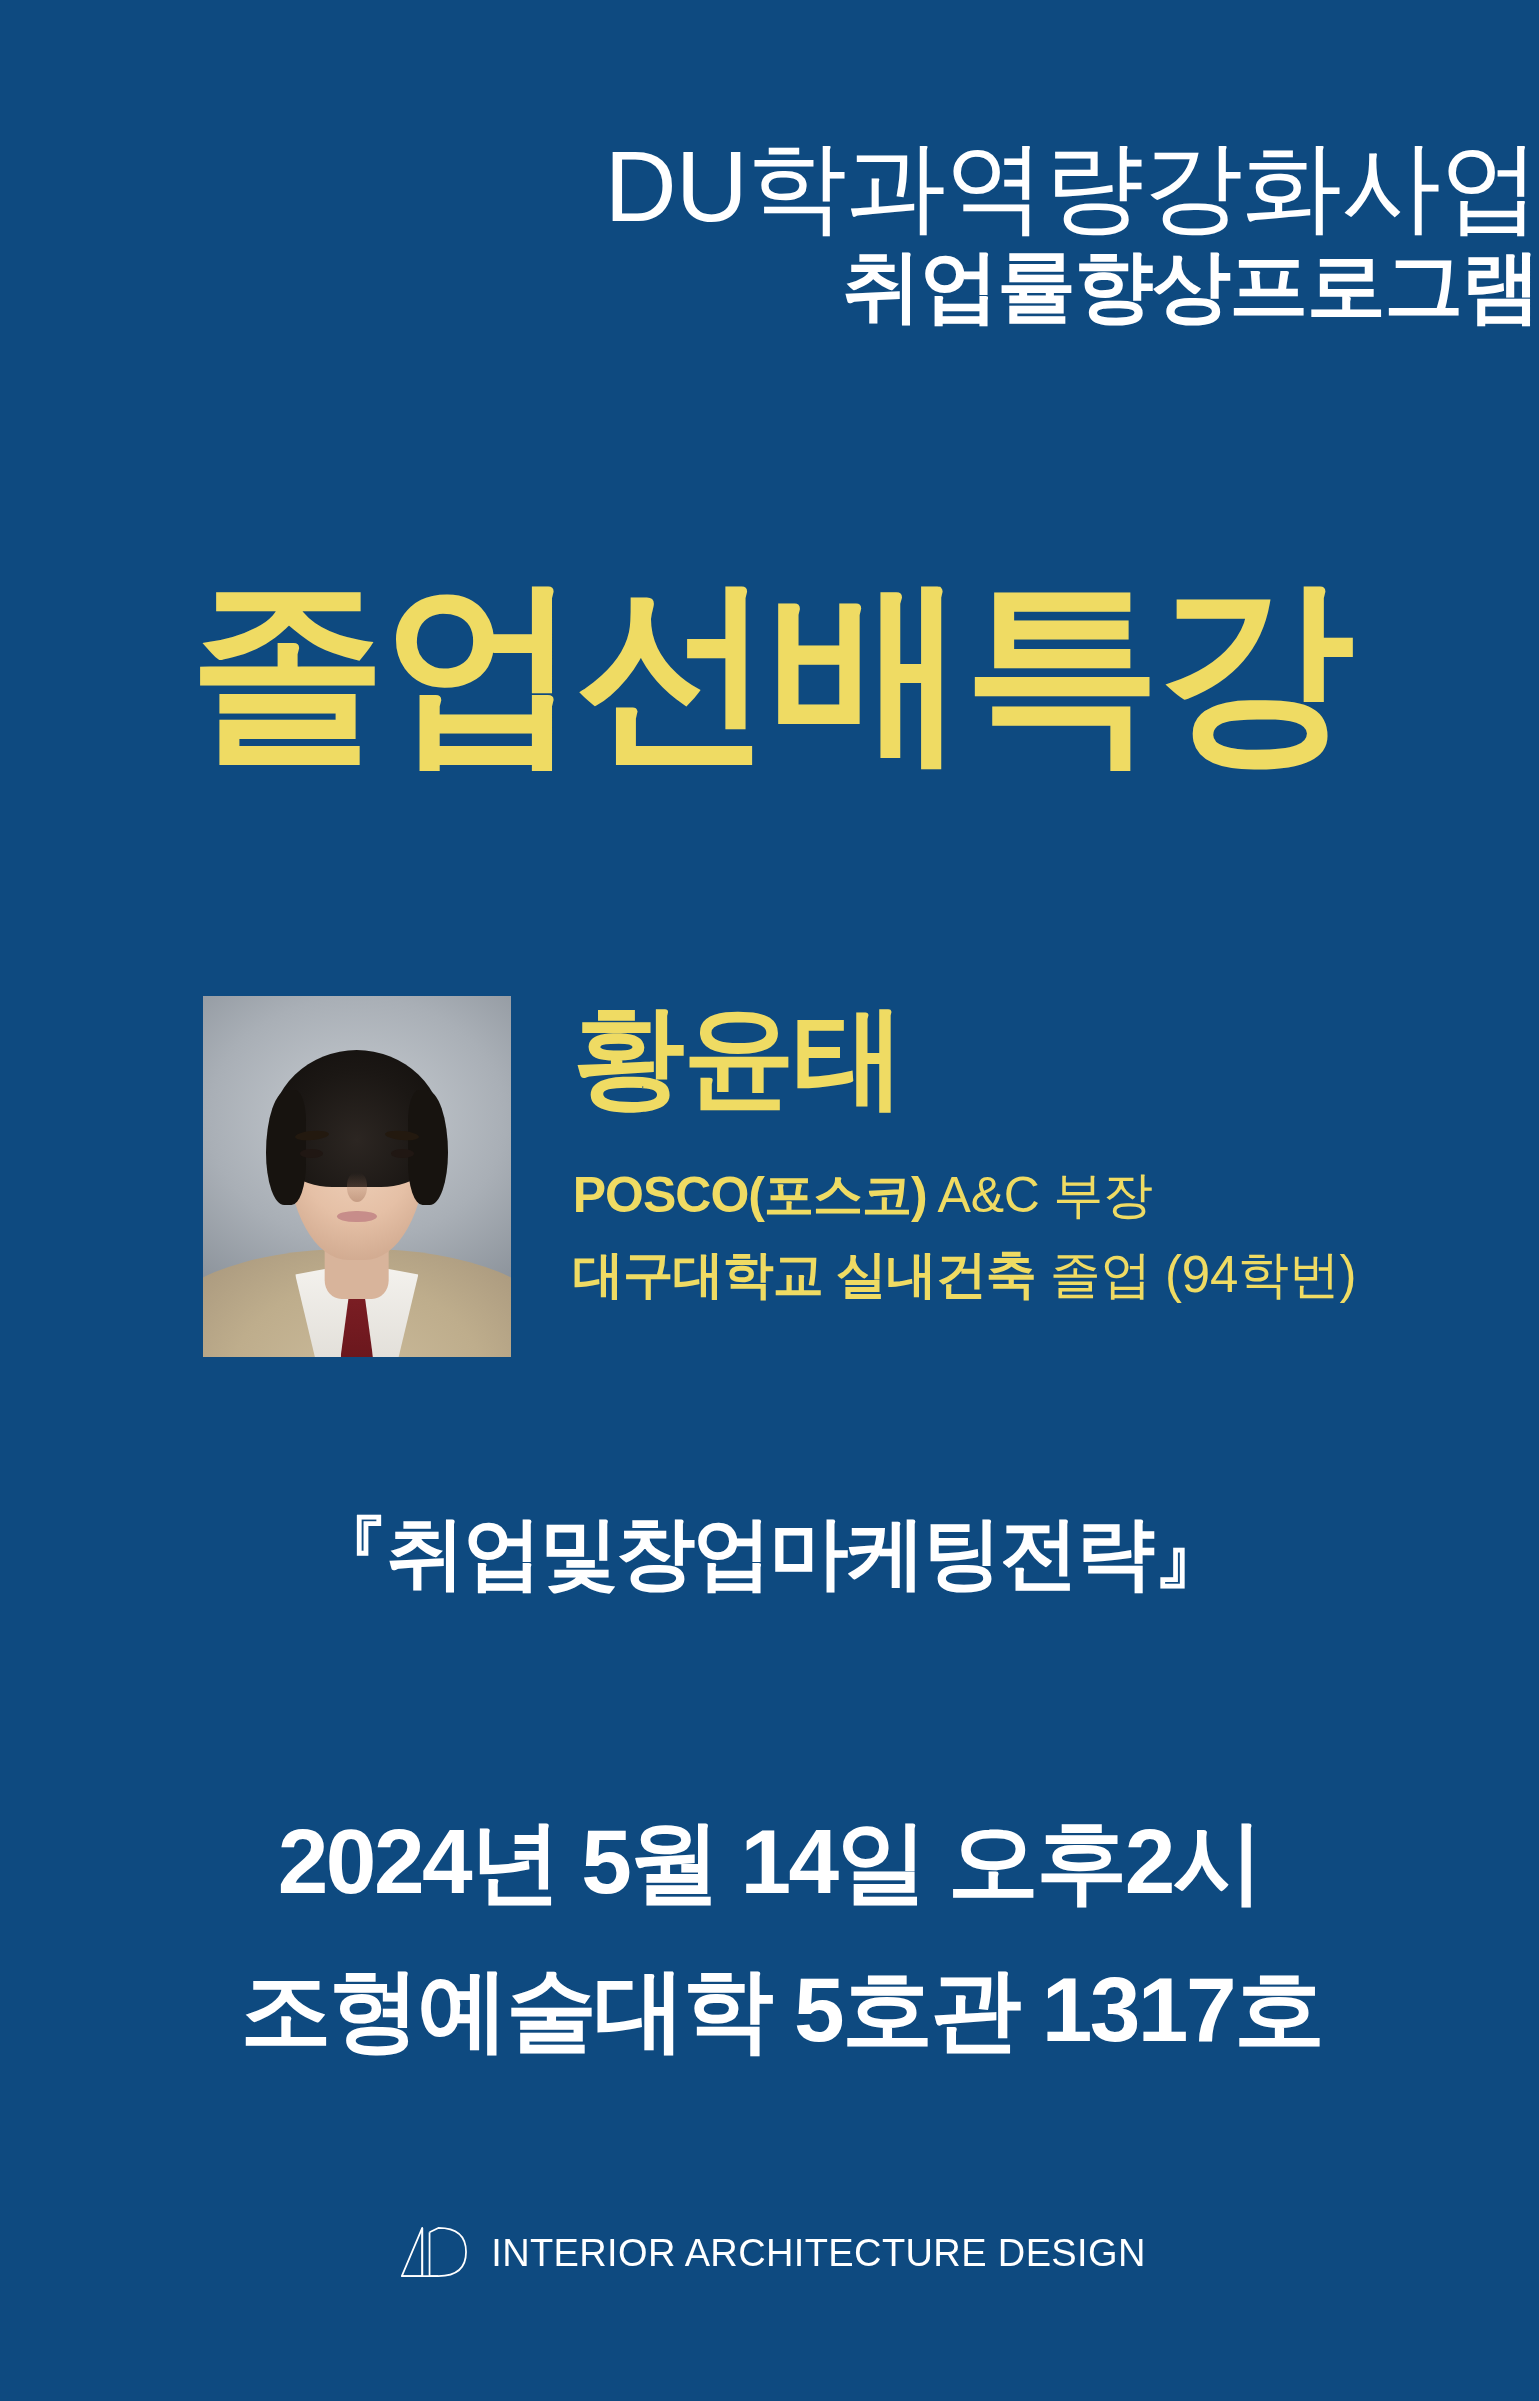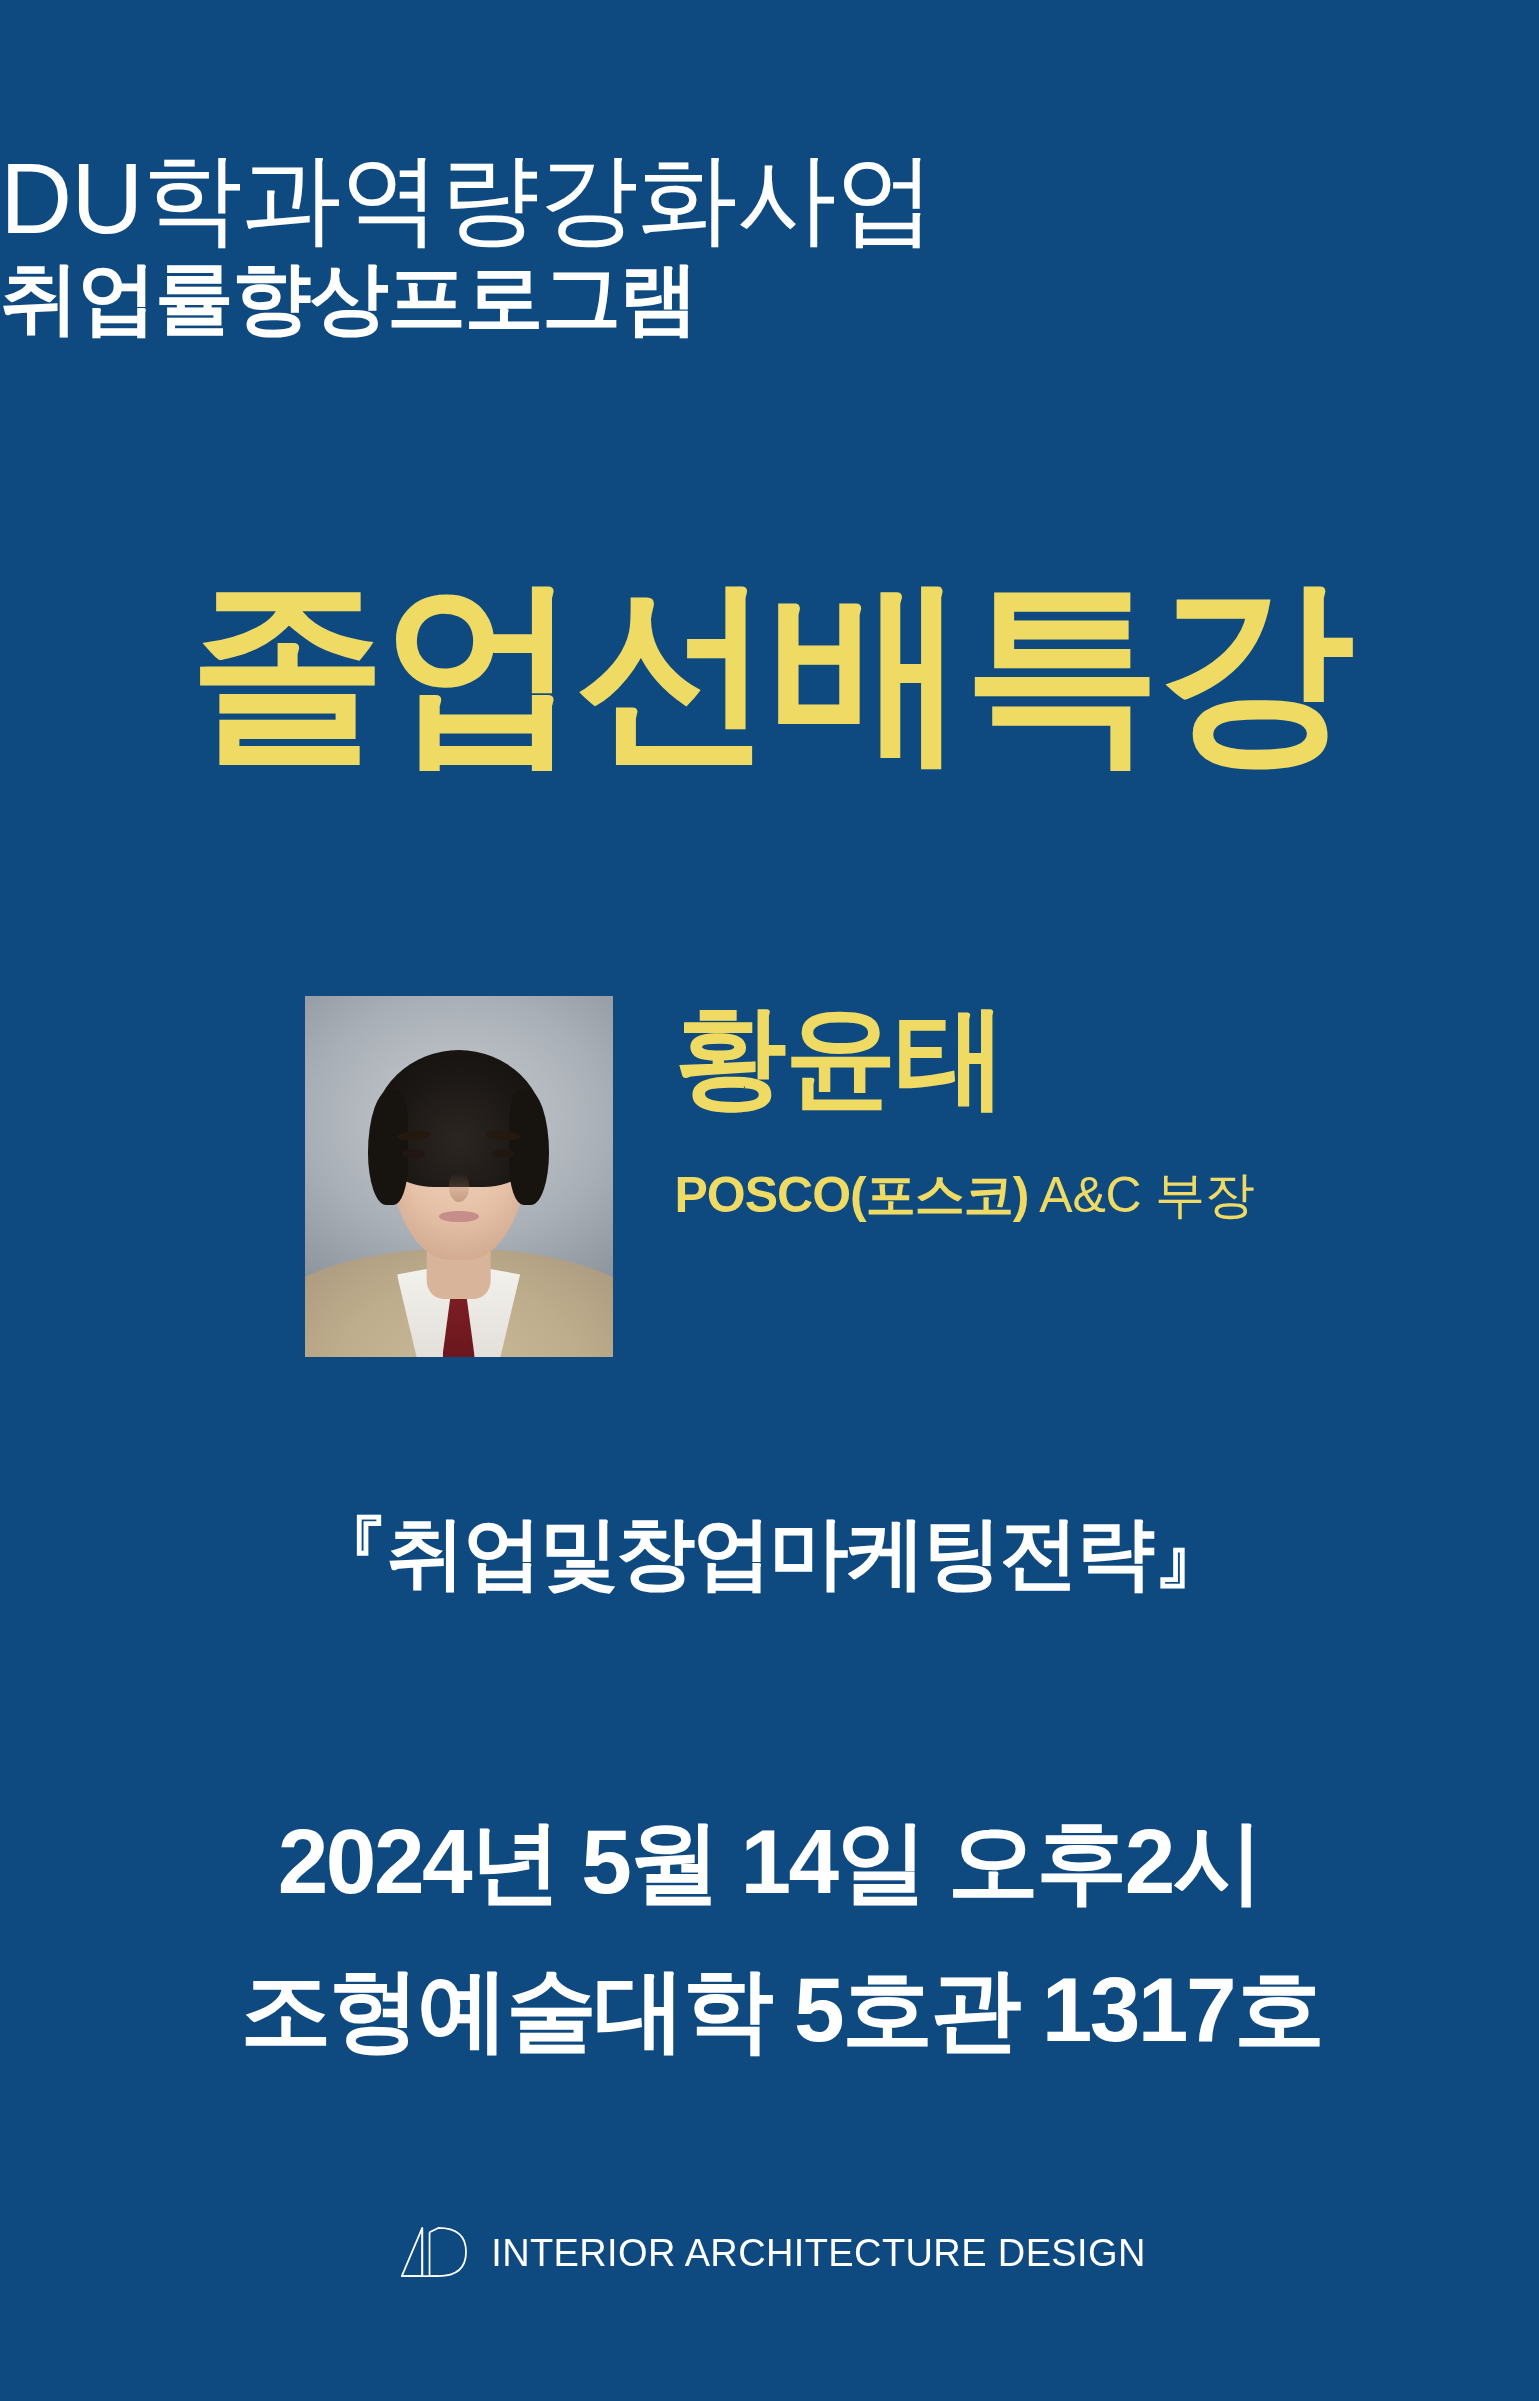--- a/index.html
+++ b/index.html
@@ -16,23 +16,23 @@
     background: #0e4a80;
     overflow: hidden;
     font-family: "Liberation Sans", "DejaVu Sans", sans-serif;
     -webkit-font-smoothing: antialiased;
   }
 
   
   .header-block {
     position: absolute;
     left: 0;
-    top: 144px;
-    width: 100%;
-    text-align: left;
+    top: 132px;
+    width: 100%;
+    text-align: right;
   }
   .header-line1 {
     font-size: 100px;
     line-height: 1.08;
     font-weight: 500;
     letter-spacing: -0.01em;
     color: #ffffff;
   }
   .header-line2 {
     margin-top: 3px;
@@ -332,20 +332,23 @@
         <div class="p-mouth"></div>
       </div>
 
       <div class="speaker-text">
         <div class="speaker-name">황윤태</div>
 
         <div class="speaker-role">
           <span class="strong">POSCO(포스코)</span><span class="light"> A&amp;C 부장</span>
         </div>
 
+        <div class="speaker-edu">
+          <span class="strong">대구대학교 실내건축</span><span class="light"> 졸업 (94학번)</span>
+        </div>
       </div>
 
     </div>
   </div>
 
   <div class="topic">『취업및창업마케팅전략』</div>
 
   <div class="schedule-when">2024년 5월 14일 오후2시</div>
 
   <div class="schedule-where">조형예술대학 5호관 1317호</div>

